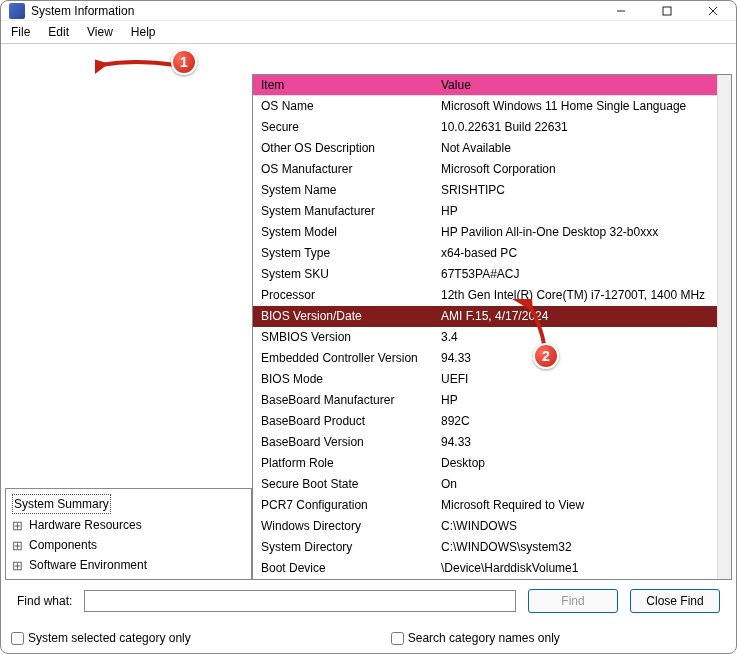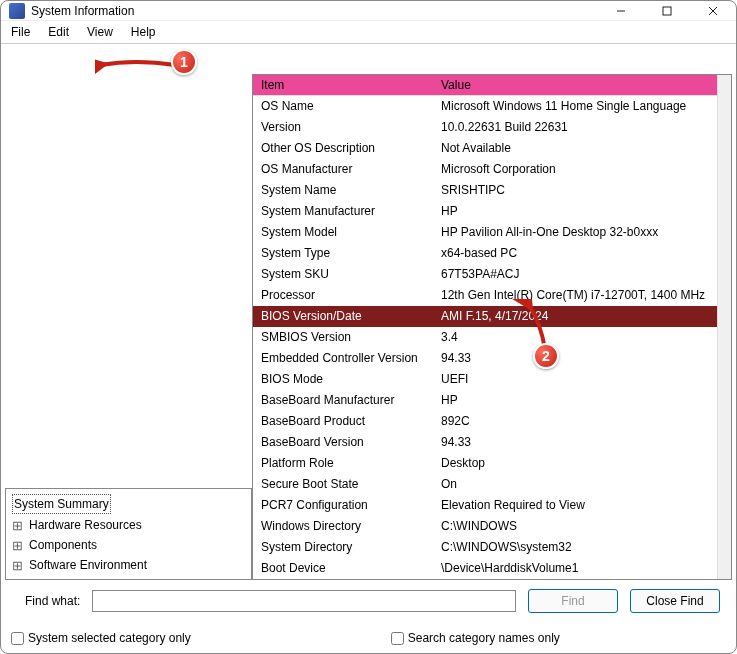--- a/index.html
+++ b/index.html
@@ -114,21 +114,21 @@
     background: #7f1d1d;
     color: #fff;
   }
   .vscroll {
     width: 14px;
     background: #f0f0f0;
     border-left: 1px solid #ddd;
   }
   .footer {
     position: absolute;
-    left: 8px; right: 0;
+    left: 0; right: 0;
     bottom: 34px;
     display: flex;
     align-items: center;
     padding: 6px 16px;
     gap: 12px;
   }
   .footer label.findlbl { font-size: 12px; }
   .footer input.findbox {
     flex: 1;
     height: 22px;
@@ -229,21 +229,21 @@
       <div class="cols-head">
         <div class="col-item-h">Item</div>
         <div class="col-val-h">Value</div>
       </div>
       <div class="rows" id="rows">
           <div class="row">
             <div class="col-item">OS Name</div>
             <div class="col-val">Microsoft Windows 11 Home Single Language</div>
           </div>
           <div class="row">
-            <div class="col-item">Version</div>
+            <div class="col-item">Secure</div>
             <div class="col-val">10.0.22631 Build 22631</div>
           </div>
           <div class="row">
             <div class="col-item">Other OS Description</div>
             <div class="col-val">Not Available</div>
           </div>
           <div class="row">
             <div class="col-item">OS Manufacturer</div>
             <div class="col-val">Microsoft Corporation</div>
           </div>
@@ -302,21 +302,21 @@
           <div class="row">
             <div class="col-item">Platform Role</div>
             <div class="col-val">Desktop</div>
           </div>
           <div class="row">
             <div class="col-item">Secure Boot State</div>
             <div class="col-val">On</div>
           </div>
           <div class="row">
             <div class="col-item">PCR7 Configuration</div>
-            <div class="col-val">Elevation Required to View</div>
+            <div class="col-val">Microsoft Required to View</div>
           </div>
           <div class="row">
             <div class="col-item">Windows Directory</div>
             <div class="col-val">C:\WINDOWS</div>
           </div>
           <div class="row">
             <div class="col-item">System Directory</div>
             <div class="col-val">C:\WINDOWS\system32</div>
           </div>
           <div class="row">

